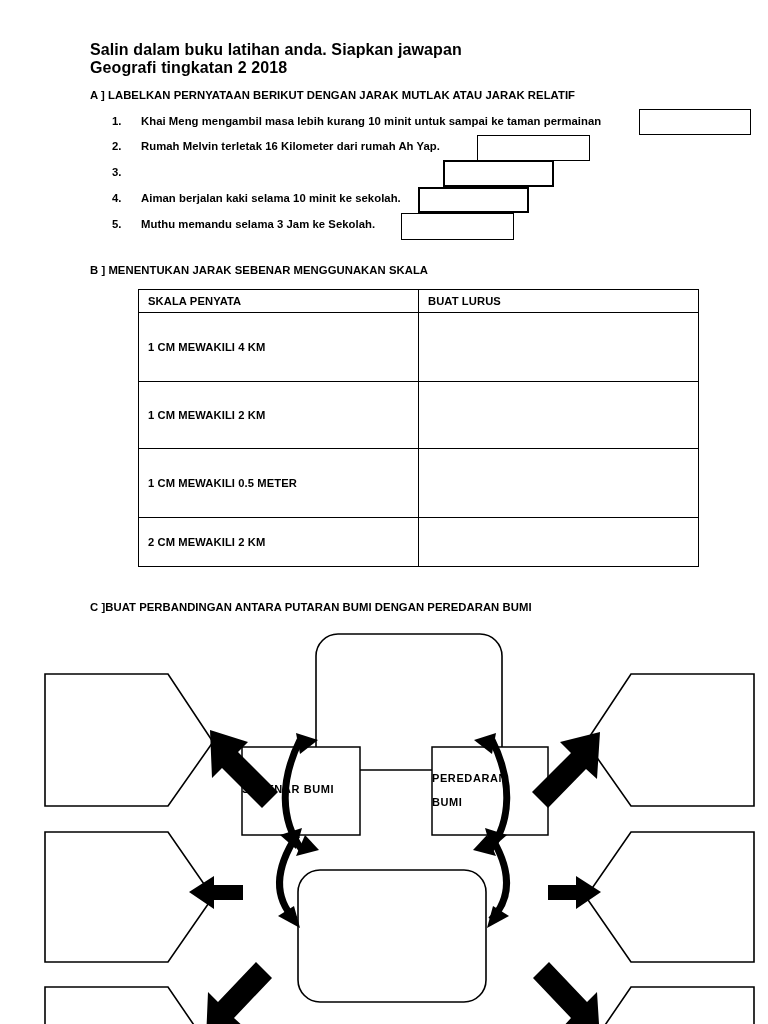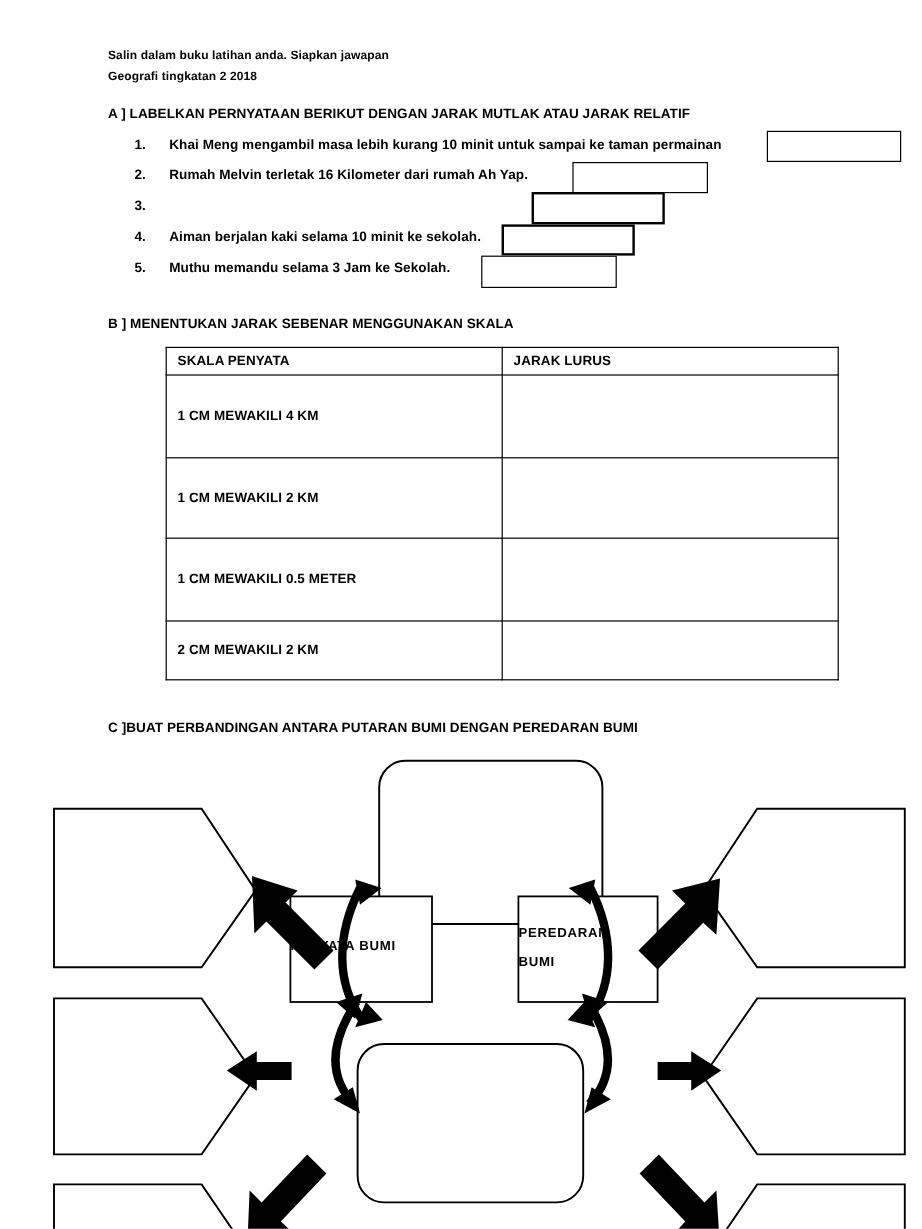--- a/index.html
+++ b/index.html
@@ -20,21 +20,21 @@
     position: absolute;
     left: 0; top: 0;
     width: 768px;
     height: 1024px;
   }
 
   
   .hdr {
     position: absolute;
     left: 90px;
-    font-size: 10px;
+    font-size: 16px;
     font-weight: bold;
     letter-spacing: 0.1px;
     white-space: nowrap;
   }
   .hdr-1 { top: 41px; }
   .hdr-2 { top: 59px; }
 
   .section-title {
     position: absolute;
     left: 90px;
@@ -154,21 +154,21 @@
   <div class="qnum q5">5.</div>
   <div class="qitem qtext q5">Muthu memandu selama 3 Jam ke Sekolah.</div>
   <div class="ansbox ab5"></div>
 
   <div class="section-title sec-b">B ] MENENTUKAN JARAK SEBENAR MENGGUNAKAN SKALA</div>
 
   <table class="tbl">
     <tbody>
         <tr class="hrow">
       <td class="c1">SKALA PENYATA</td>
-      <td class="c2">JARAK LURUS</td>
+      <td class="c2">BUAT LURUS</td>
     </tr>
     <tr class="r-tall">
       <td class="c1">1 CM MEWAKILI 4 KM</td>
       <td class="c2"></td>
     </tr>
     <tr class="r-tall2">
       <td class="c1">1 CM MEWAKILI 2 KM</td>
       <td class="c2"></td>
     </tr>
     <tr class="r-tall">
@@ -248,20 +248,20 @@
         <path d="M 490,215 C 512,250 512,278 491,300" fill="none" stroke="#000" stroke-width="7" stroke-linecap="butt"></path>
         <polygon points="485,208 507,215 491,229" fill="#000"></polygon>
         <polygon points="487,308 509,296 493,286" fill="#000"></polygon>
       </g>
 
       <rect x="44" y="517" width="158" height="39" fill="#fff" stroke="#000" stroke-width="1.6"></rect>
       <rect x="285" y="530" width="203" height="38" fill="#fff" stroke="#000" stroke-width="1.8"></rect>
       <rect x="599" y="517" width="152" height="39" fill="#fff" stroke="#000" stroke-width="1.8"></rect>
     </svg>
 
-    <div class="dlabel" style="left:242px; top:163px; width:118px;">PENYATA BUMI</div>
+    <div class="dlabel" style="left:242px; top:163px; width:118px;">SEBENAR BUMI</div>
 
     <div class="dlabel" style="left:432px; top:152px; width:116px;">PEREDARAN</div>
     <div class="dlabel" style="left:432px; top:176px; width:116px;">BUMI</div>
 
   </div>
 
 </div>
 
 </body></html>

